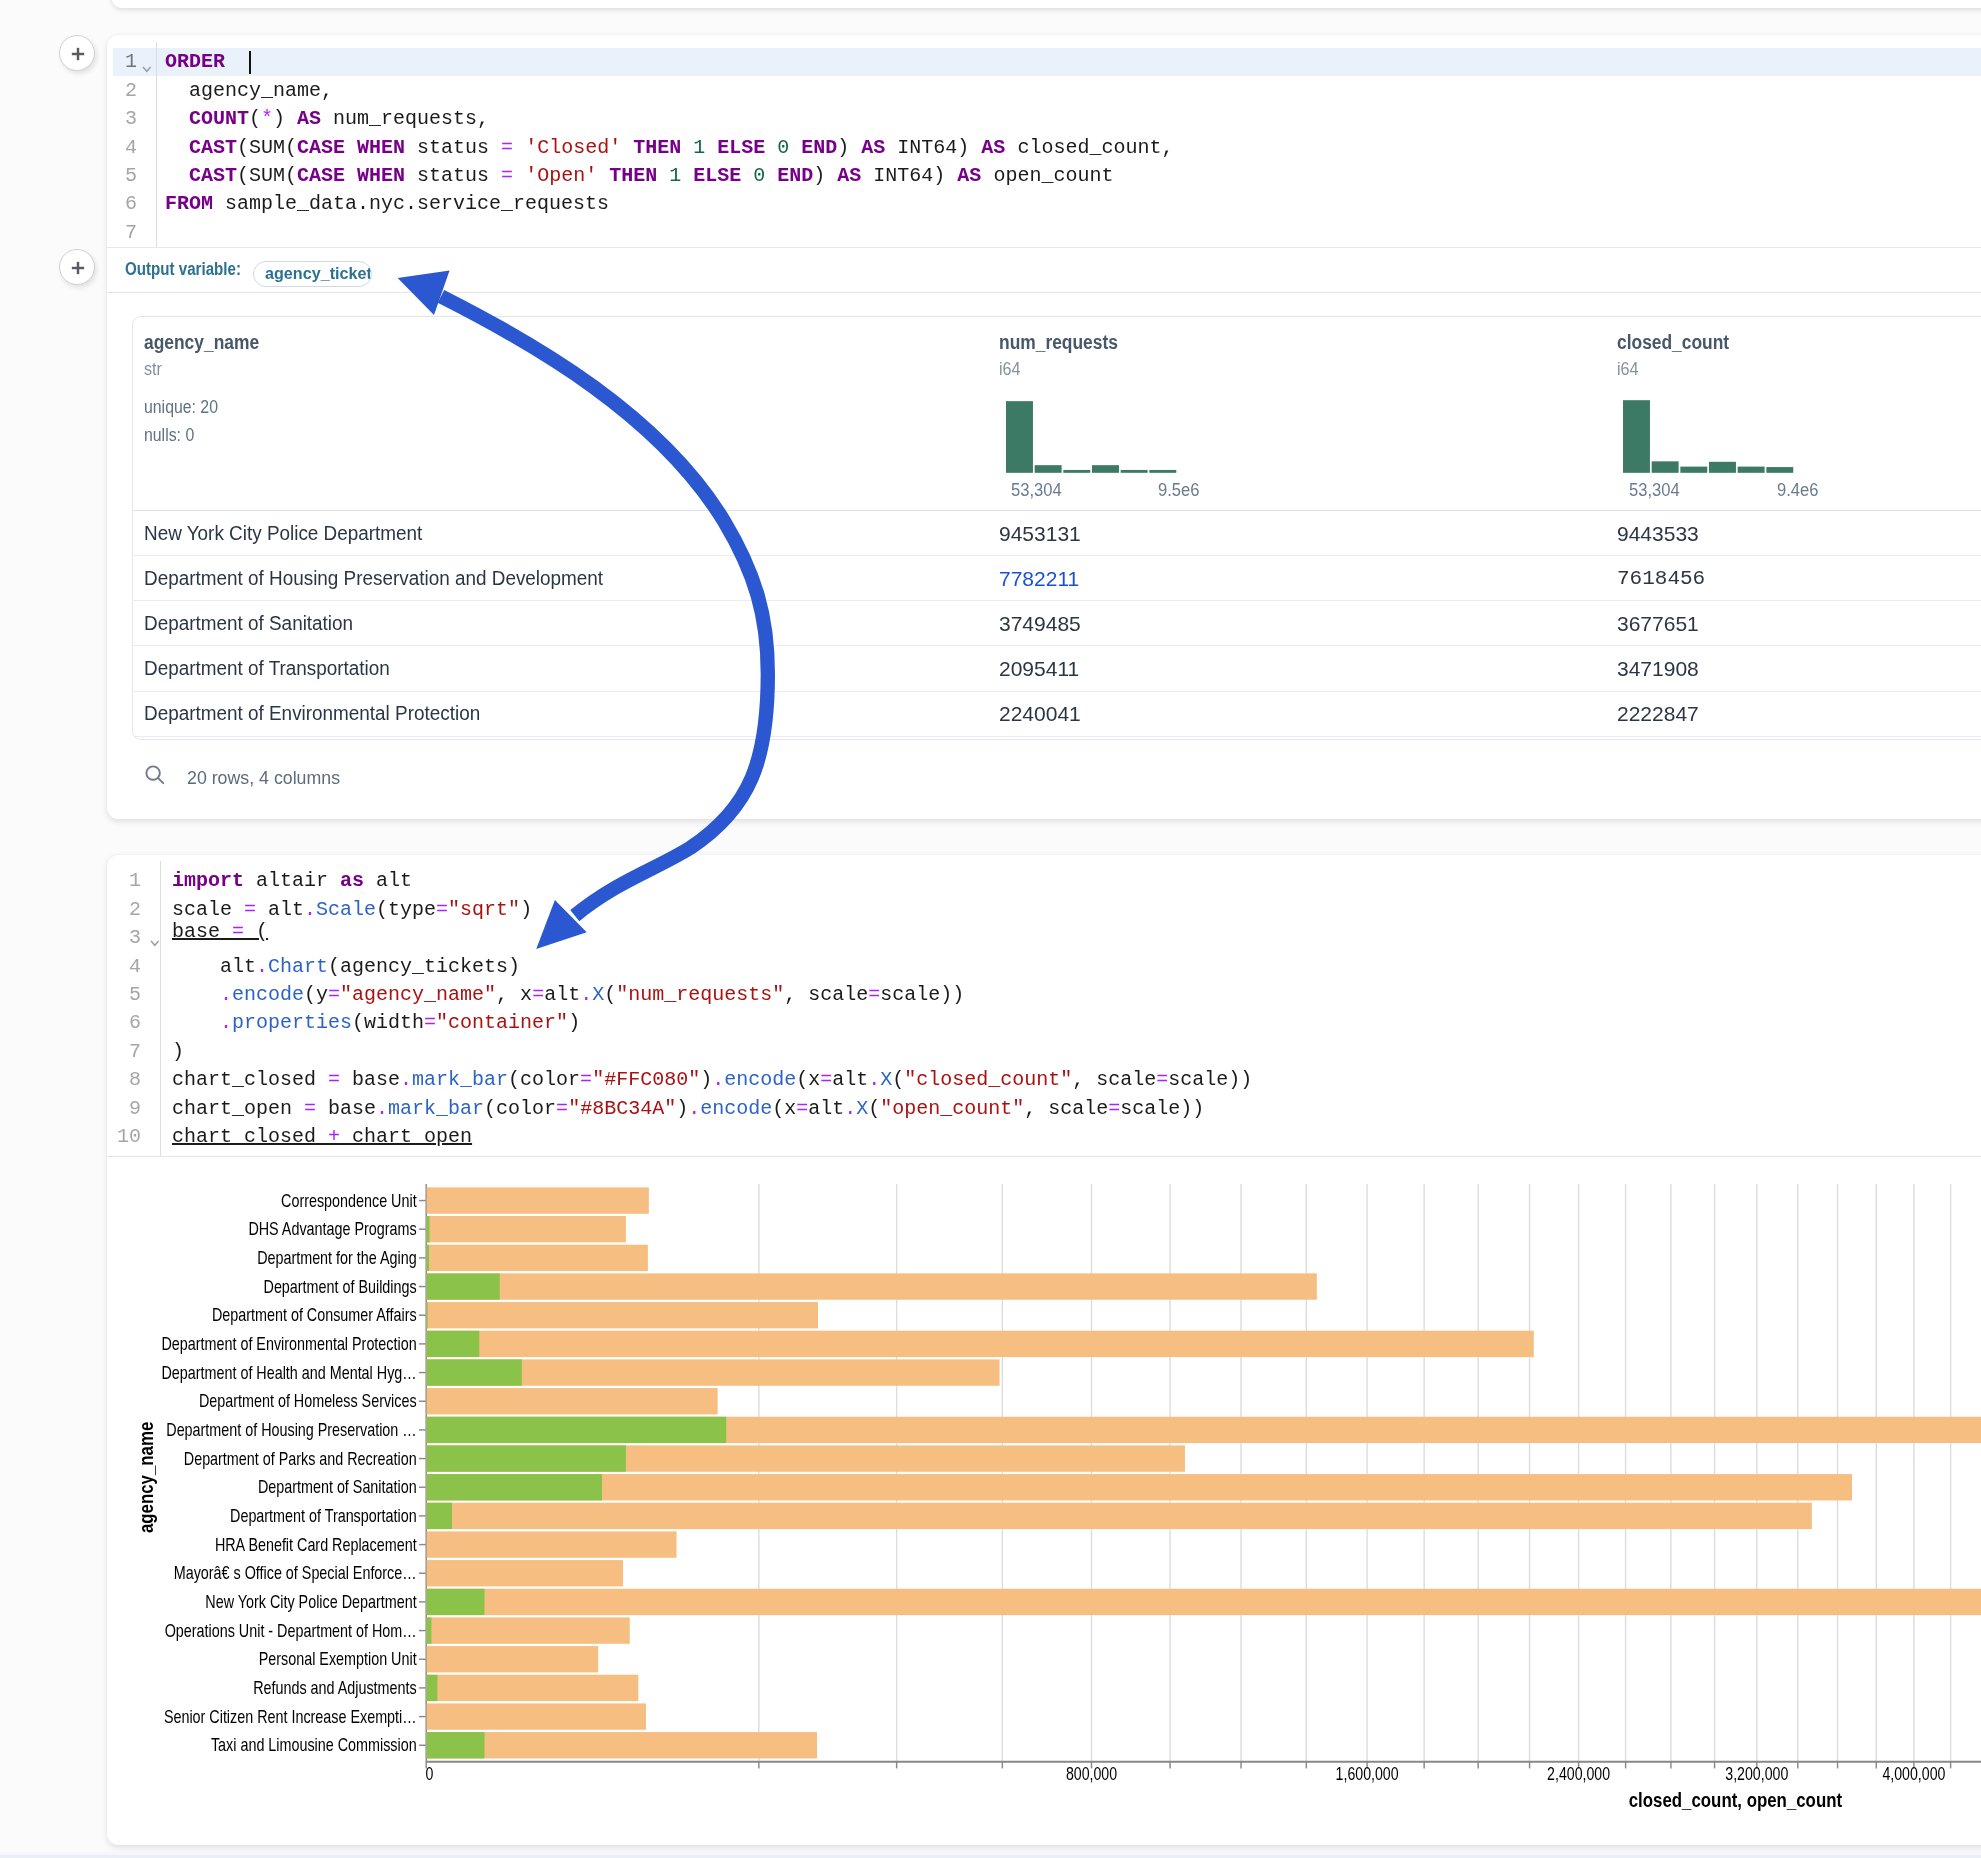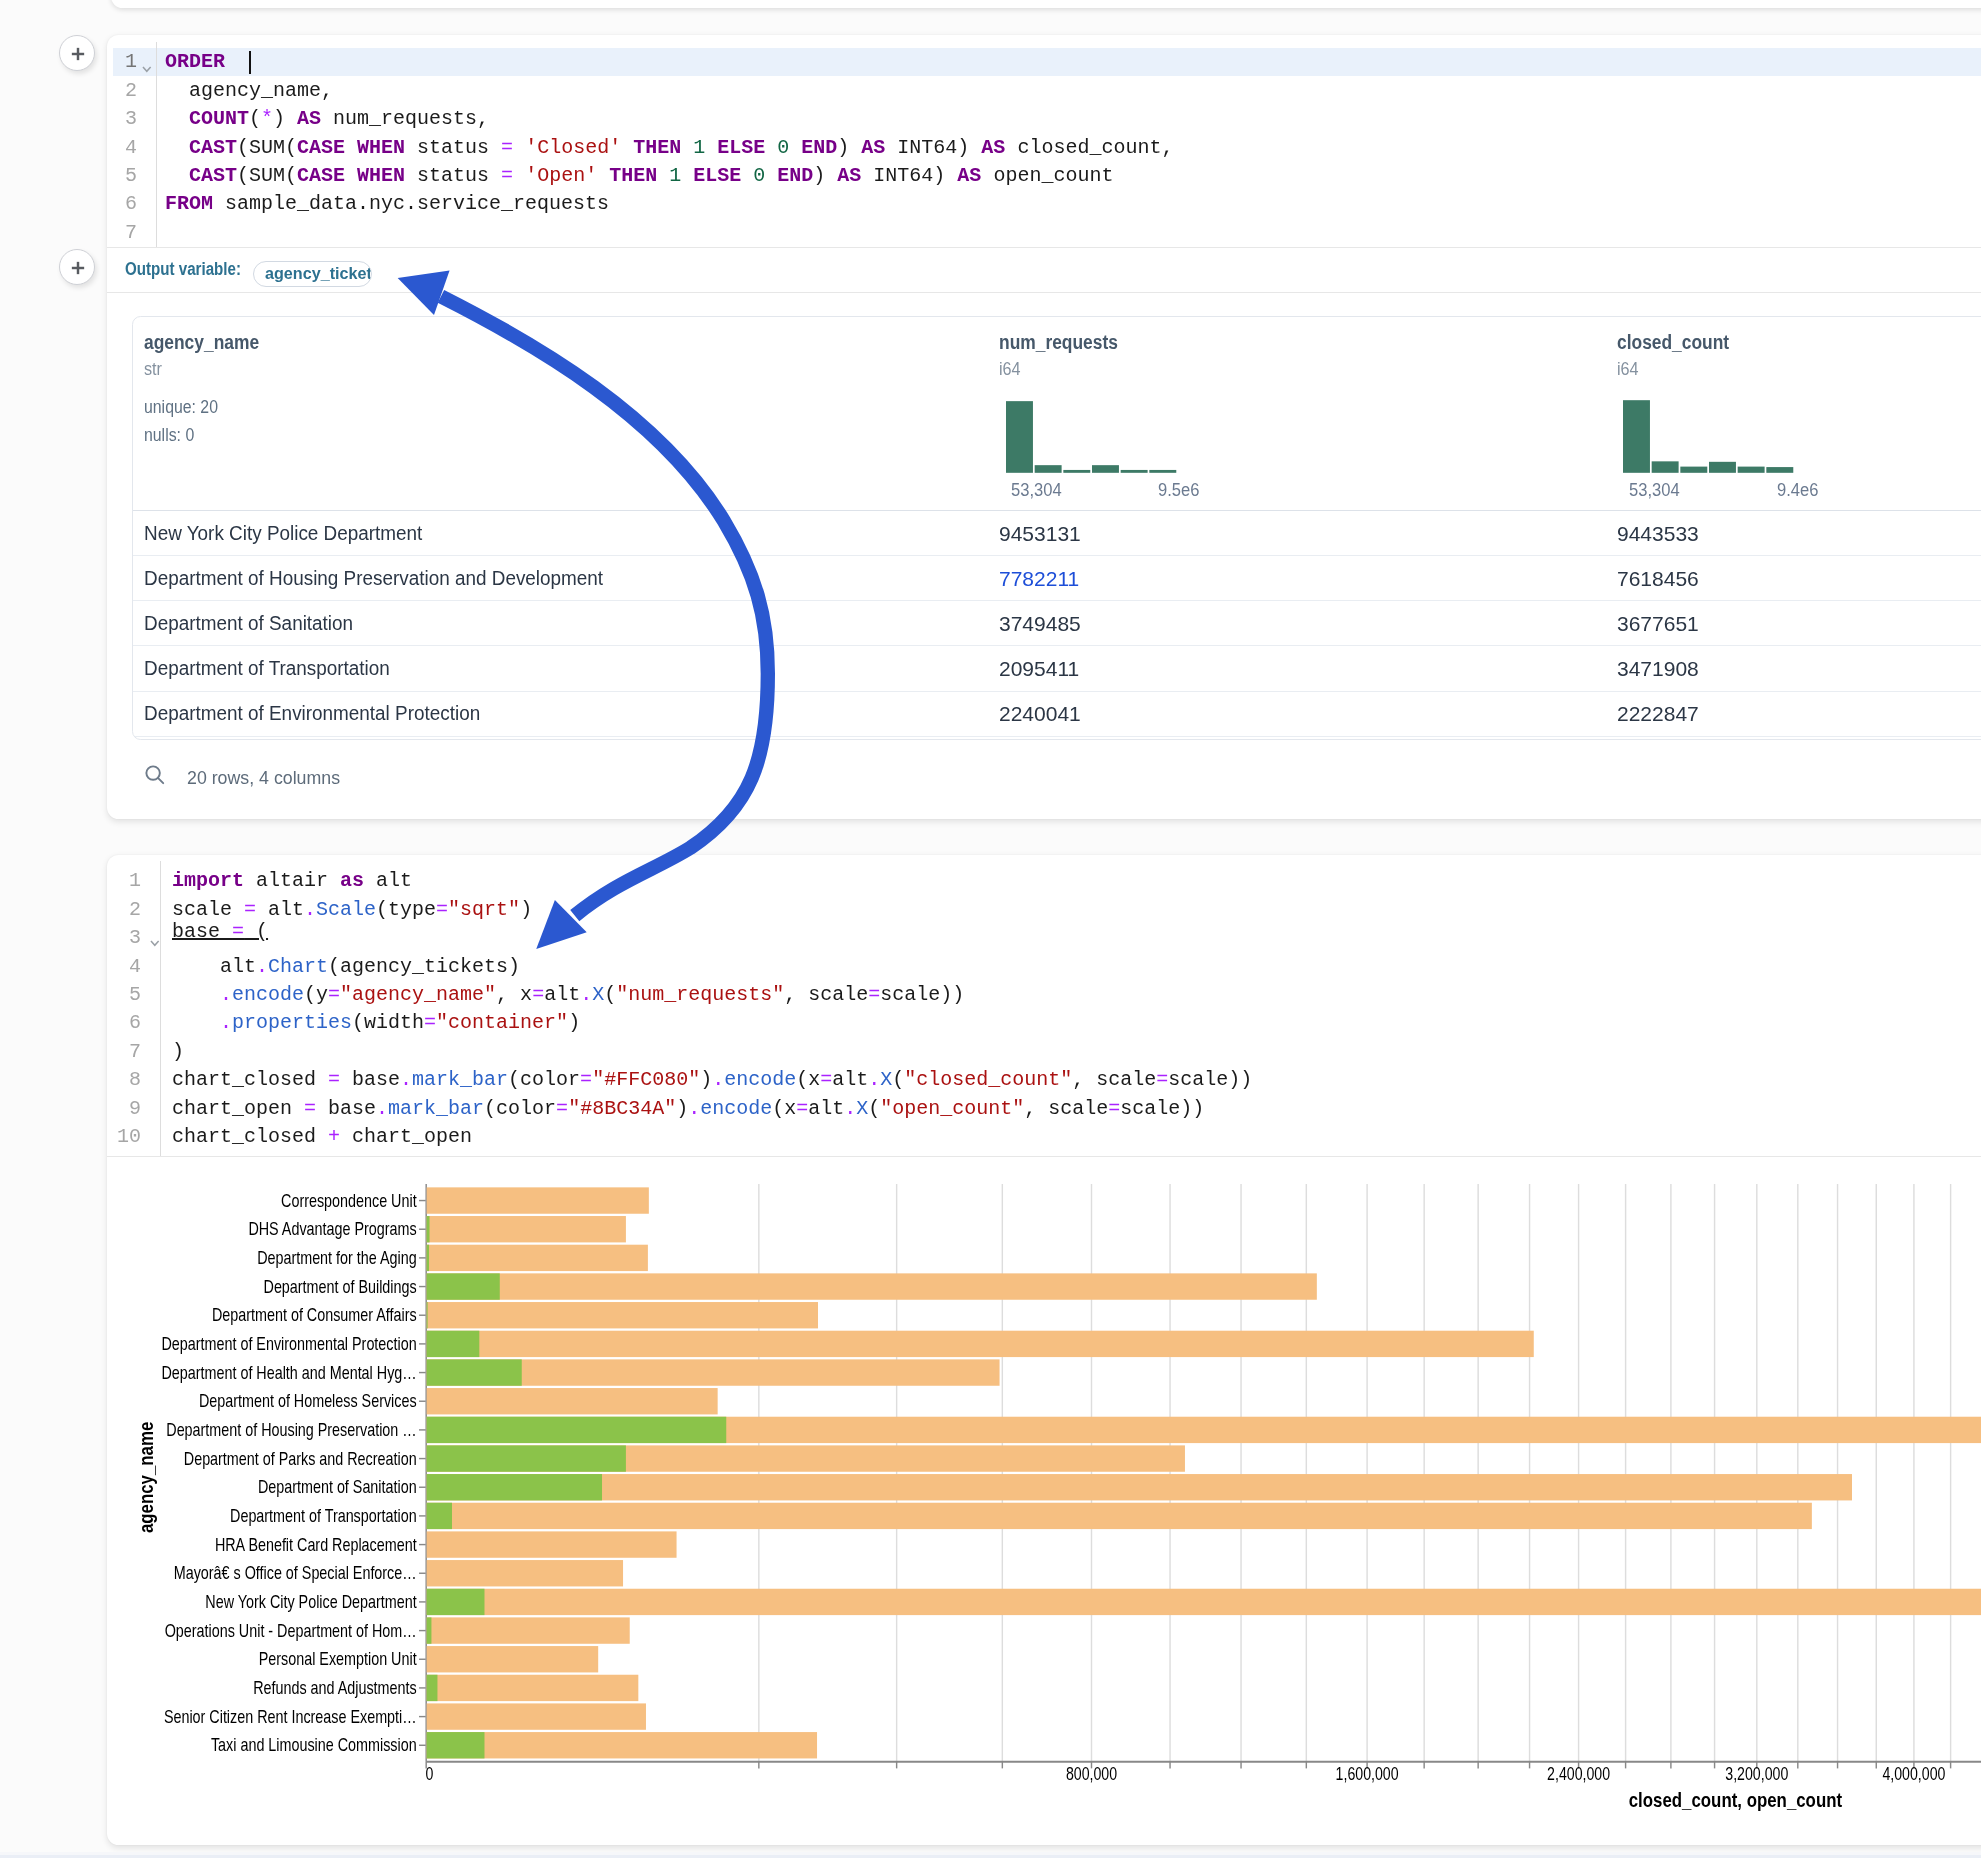--- a/index.html
+++ b/index.html
@@ -89,21 +89,21 @@
 <div style="position:absolute;left:1496px;top:163px;font-size:18px;color:#6b7a90;transform:scaleX(0.92);transform-origin:left top;">53,304</div>
 <div style="position:absolute;left:1644px;top:163px;font-size:18px;color:#6b7a90;transform:scaleX(0.92);transform-origin:left top;">9.4e6</div>
 <div style="position:absolute;left:0;top:193px;width:100%;border-top:1.4px solid #dde2e9;"></div>
 <div style="position:absolute;left:0;top:194px;width:100%;height:45px;border-bottom:1.4px solid #e9edf2;"></div>
 <div style="position:absolute;left:11px;top:205px;font-size:20px;color:#2b3645;transform:scaleX(0.945);transform-origin:left top;">New York City Police Department</div>
 <div style="position:absolute;left:866px;top:205px;font-size:21px;color:#2b3645;">9453131</div>
 <div style="position:absolute;left:1484px;top:205px;font-size:21px;color:#2b3645;">9443533</div>
 <div style="position:absolute;left:0;top:239px;width:100%;height:45px;border-bottom:1.4px solid #e9edf2;"></div>
 <div style="position:absolute;left:11px;top:250px;font-size:20px;color:#2b3645;transform:scaleX(0.945);transform-origin:left top;">Department of Housing Preservation and Development</div>
 <div style="position:absolute;left:866px;top:250px;font-size:21px;color:#1d4ed8;">7782211</div>
-<div style="position:absolute;left:1484px;top:250px;font-size:21px;color:#2b3645;">7618456</div>
+<div style="position:absolute;left:1484px;top:250px;font-size:21px;color:#2b3645;font-family:Liberation Mono, monospace;">7618456</div>
 <div style="position:absolute;left:0;top:284px;width:100%;height:45px;border-bottom:1.4px solid #e9edf2;"></div>
 <div style="position:absolute;left:11px;top:295px;font-size:20px;color:#2b3645;transform:scaleX(0.945);transform-origin:left top;">Department of Sanitation</div>
 <div style="position:absolute;left:866px;top:295px;font-size:21px;color:#2b3645;">3749485</div>
 <div style="position:absolute;left:1484px;top:295px;font-size:21px;color:#2b3645;">3677651</div>
 <div style="position:absolute;left:0;top:330px;width:100%;height:45px;border-bottom:1.4px solid #e9edf2;"></div>
 <div style="position:absolute;left:11px;top:340px;font-size:20px;color:#2b3645;transform:scaleX(0.945);transform-origin:left top;">Department of Transportation</div>
 <div style="position:absolute;left:866px;top:340px;font-size:21px;color:#2b3645;">2095411</div>
 <div style="position:absolute;left:1484px;top:340px;font-size:21px;color:#2b3645;">3471908</div>
 <div style="position:absolute;left:0;top:375px;width:100%;height:45px;border-bottom:1.4px solid #e9edf2;"></div>
 <div style="position:absolute;left:11px;top:385px;font-size:20px;color:#2b3645;transform:scaleX(0.945);transform-origin:left top;">Department of Environmental Protection</div>
@@ -133,21 +133,21 @@
         </svg></div>
 <div class="codeline" style="left:65px;top:12.4px;"><span class="k">import</span> altair <span class="k">as</span> alt</div>
 <div class="codeline" style="left:65px;top:41px;">scale <span class="o">=</span> alt<span class="o">.</span><span class="f">Scale</span>(type<span class="o">=</span><span class="s">"sqrt"</span>)</div>
 <div class="codeline" style="left:65px;top:63px;text-decoration:underline;">base <span class="o">=</span> (</div>
 <div class="codeline" style="left:65px;top:98px;">    alt<span class="o">.</span><span class="f">Chart</span>(agency_tickets)</div>
 <div class="codeline" style="left:65px;top:126px;">    <span class="o">.</span><span class="f">encode</span>(y<span class="o">=</span><span class="s">"agency_name"</span>, x<span class="o">=</span>alt<span class="o">.</span><span class="f">X</span>(<span class="s">"num_requests"</span>, scale<span class="o">=</span>scale))</div>
 <div class="codeline" style="left:65px;top:154px;">    <span class="o">.</span><span class="f">properties</span>(width<span class="o">=</span><span class="s">"container"</span>)</div>
 <div class="codeline" style="left:65px;top:183px;">)</div>
 <div class="codeline" style="left:65px;top:211px;">chart_closed <span class="o">=</span> base<span class="o">.</span><span class="f">mark_bar</span>(color<span class="o">=</span><span class="s">"#FFC080"</span>)<span class="o">.</span><span class="f">encode</span>(x<span class="o">=</span>alt<span class="o">.</span><span class="f">X</span>(<span class="s">"closed_count"</span>, scale<span class="o">=</span>scale))</div>
 <div class="codeline" style="left:65px;top:240px;">chart_open <span class="o">=</span> base<span class="o">.</span><span class="f">mark_bar</span>(color<span class="o">=</span><span class="s">"#8BC34A"</span>)<span class="o">.</span><span class="f">encode</span>(x<span class="o">=</span>alt<span class="o">.</span><span class="f">X</span>(<span class="s">"open_count"</span>, scale<span class="o">=</span>scale))</div>
-<div class="codeline" style="left:65px;top:268px;">chart_closed <span class="o">+</span> chart_open</div>
+<div class="codeline" style="left:65px;top:268px;text-decoration:underline;">chart_closed <span class="o">+</span> chart_open</div>
 <div class="divider" style="top:301px;"></div>
 <svg width="1874" height="703" viewBox="0 0 1961 735" style="position:absolute;left:0;top:301px;font-family:'Liberation Sans',sans-serif">
 <line x1="682.1" y1="29" x2="682.1" y2="633.5" stroke="#ddd" stroke-width="1.5"></line>
 <line x1="826.3" y1="29" x2="826.3" y2="633.5" stroke="#ddd" stroke-width="1.5"></line>
 <line x1="936.9" y1="29" x2="936.9" y2="633.5" stroke="#ddd" stroke-width="1.5"></line>
 <line x1="1030.2" y1="29" x2="1030.2" y2="633.5" stroke="#ddd" stroke-width="1.5"></line>
 <line x1="1112.4" y1="29" x2="1112.4" y2="633.5" stroke="#ddd" stroke-width="1.5"></line>
 <line x1="1186.7" y1="29" x2="1186.7" y2="633.5" stroke="#ddd" stroke-width="1.5"></line>
 <line x1="1255.0" y1="29" x2="1255.0" y2="633.5" stroke="#ddd" stroke-width="1.5"></line>
 <line x1="1318.6" y1="29" x2="1318.6" y2="633.5" stroke="#ddd" stroke-width="1.5"></line>

